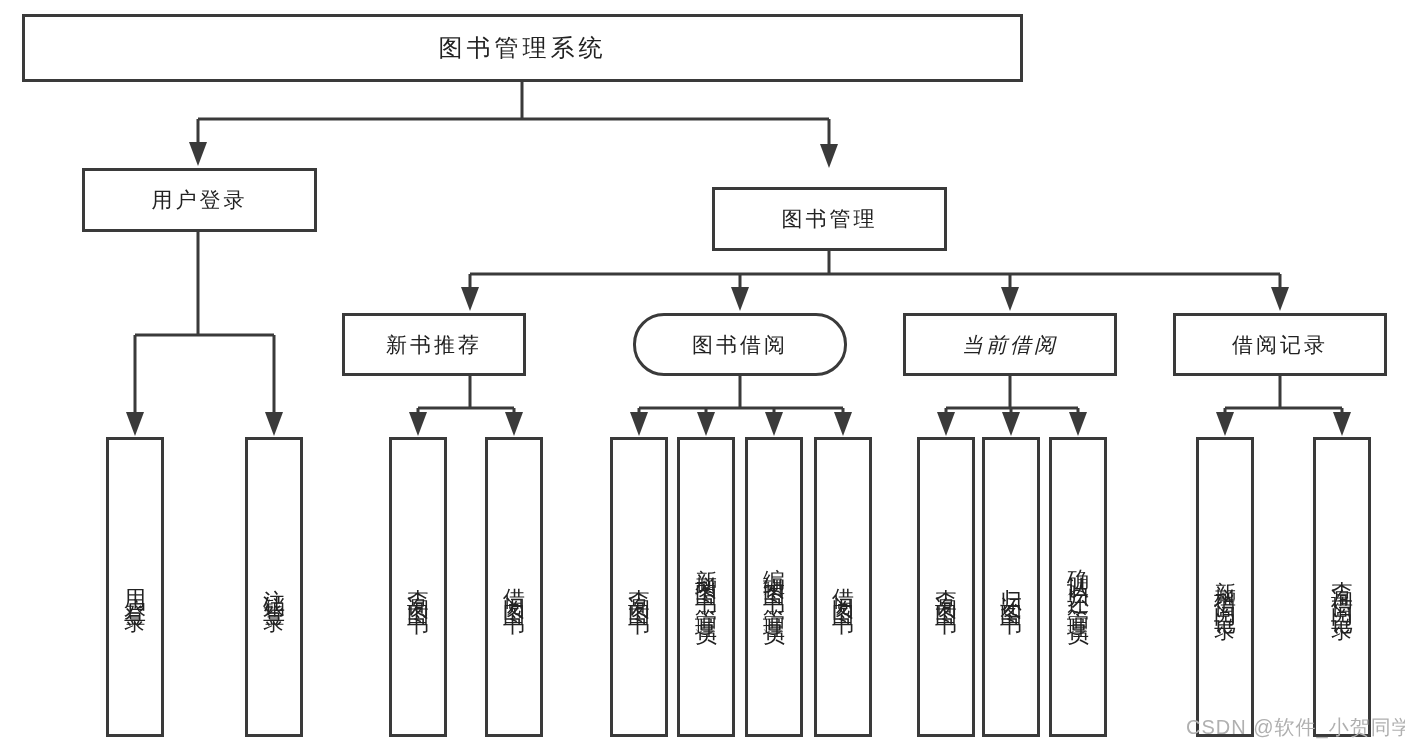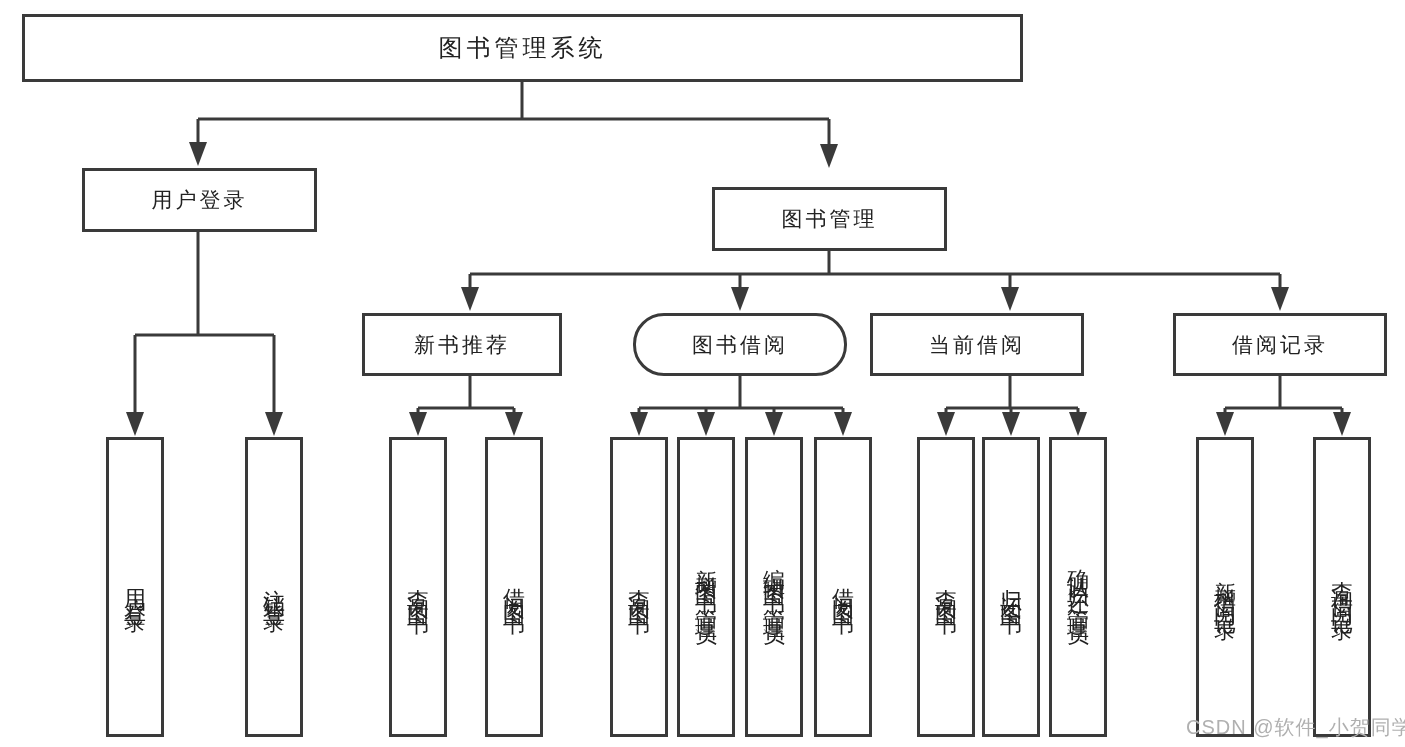--- a/index.html
+++ b/index.html
@@ -139,27 +139,27 @@
     <span>图书管理系统</span>
   </div>
 
   <div class="node node-l2" style="left:82px; top:168px;">
     <span>用户登录</span>
   </div>
   <div class="node node-l2" style="left:712px; top:169px;margin-top:18px;">
     <span>图书管理</span>
   </div>
 
-  <div class="node node-l3" style="left:362px; width:200px;">
+  <div class="node node-l3" style="left:342px; width:184px;">
     <span>新书推荐</span>
   </div>
   <div class="node node-l3" style="left:633px;border-radius:31px;">
     <span>图书借阅</span>
   </div>
-  <div class="node node-l3" style="left:870px;">
+  <div class="node node-l3" style="left:903px;font-style:italic;">
     <span>当前借阅</span>
   </div>
   <div class="node node-l3" style="left:1173px;">
     <span>借阅记录</span>
   </div>
 
   <div class="node node-leaf" style="left:106px;">
     <span class="vtext">用户登录</span>
   </div>
   <div class="node node-leaf" style="left:245px;">

